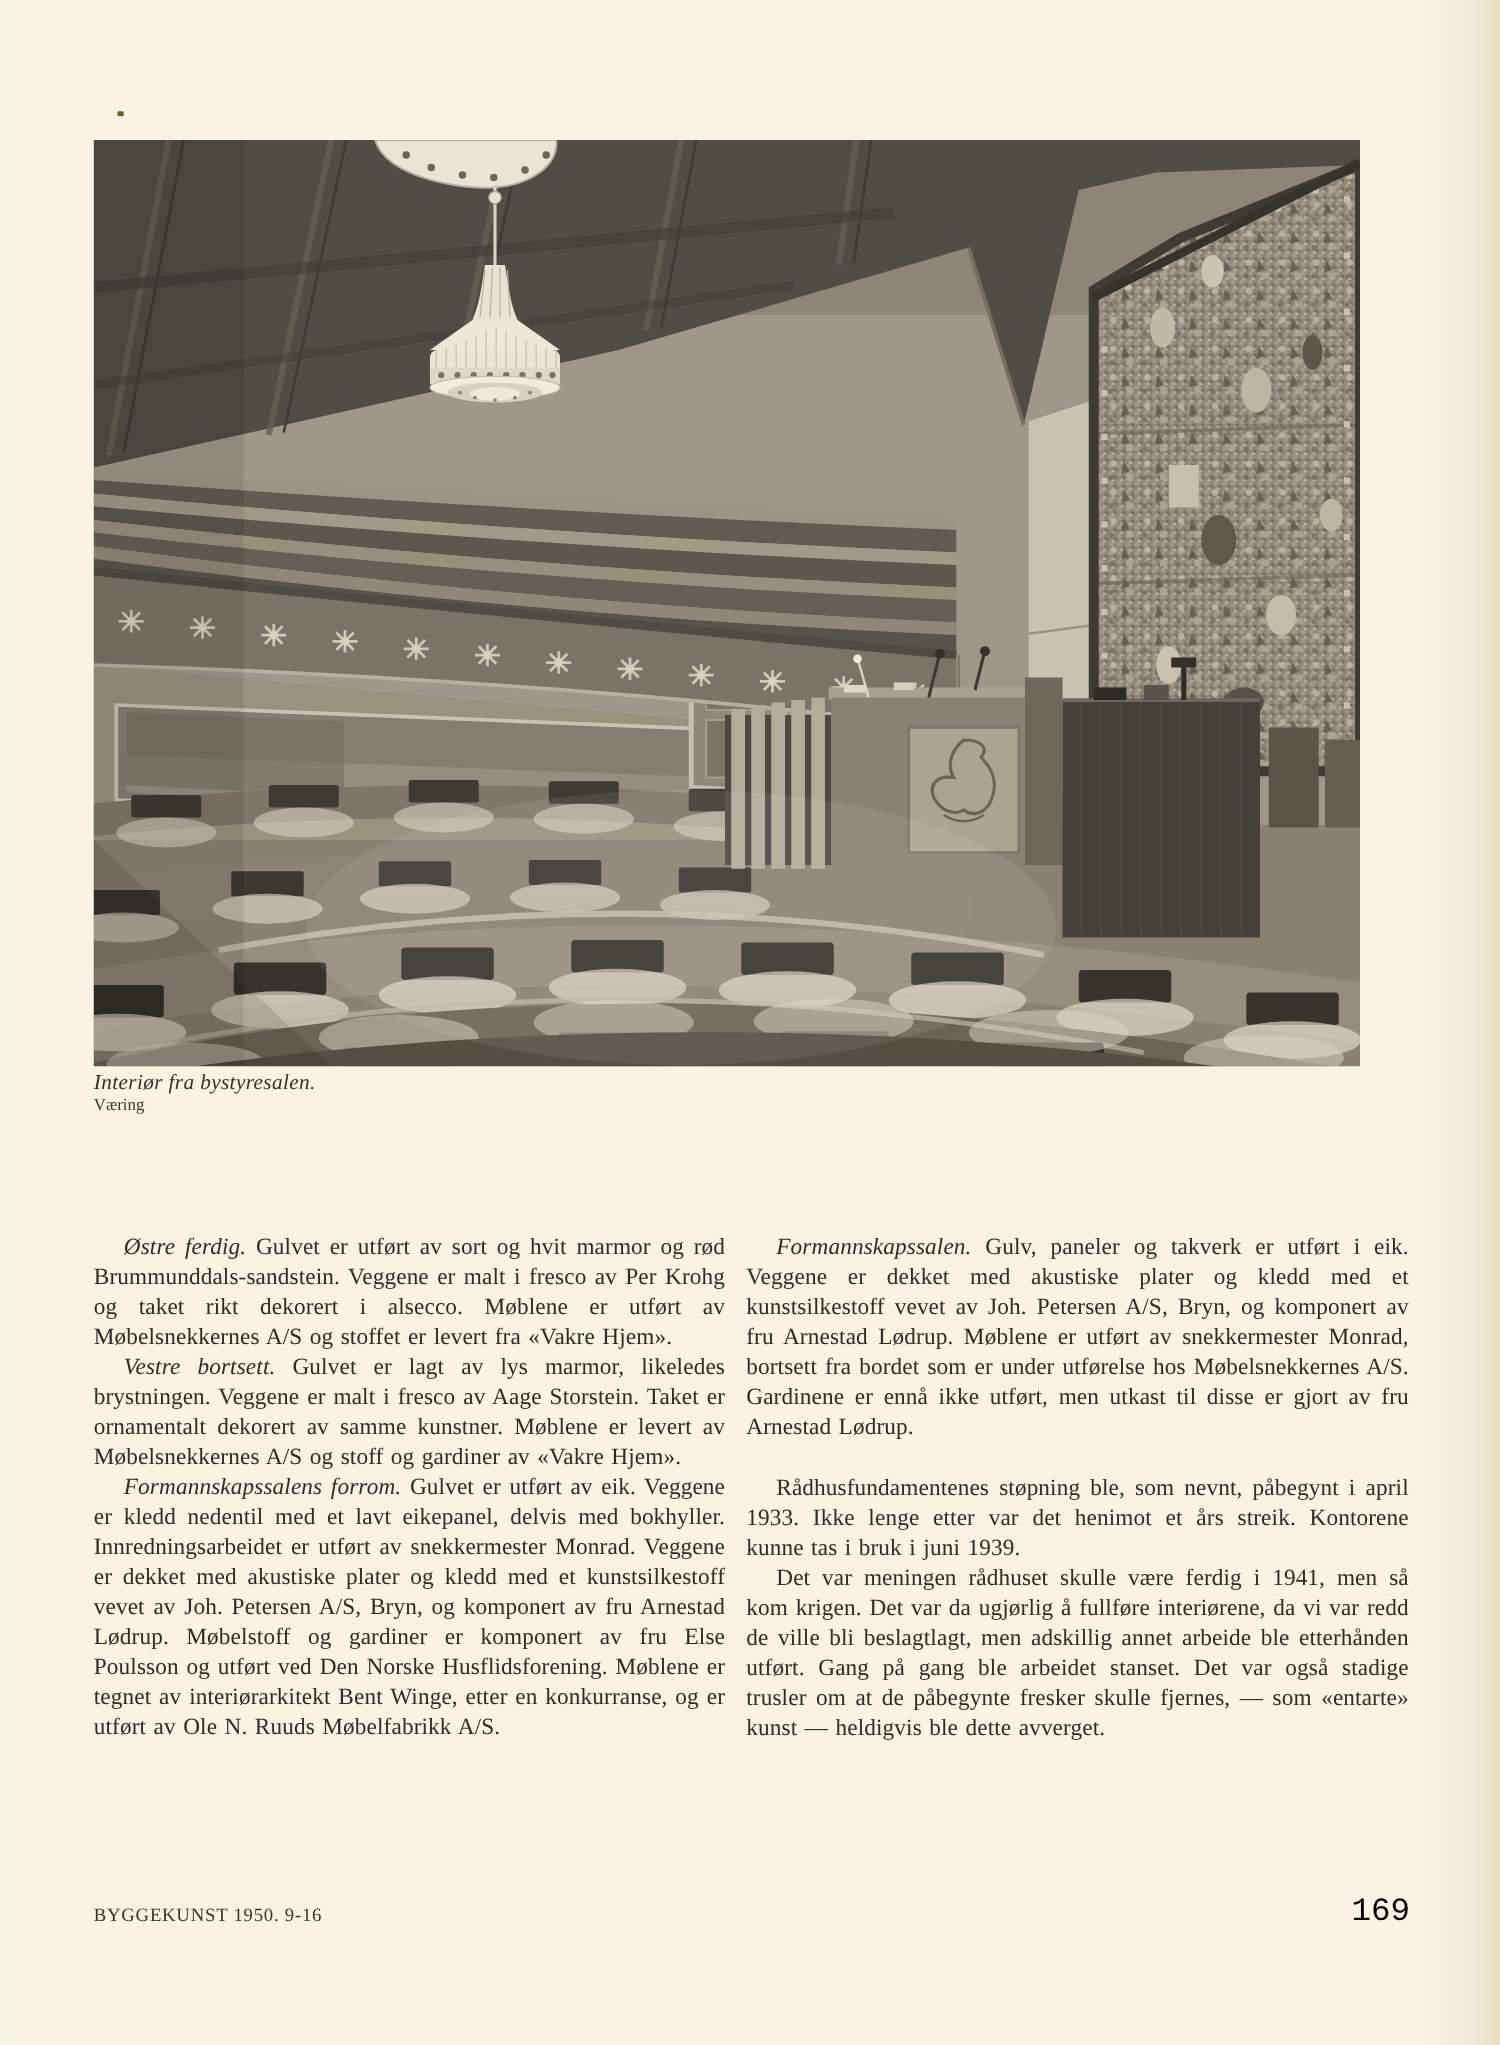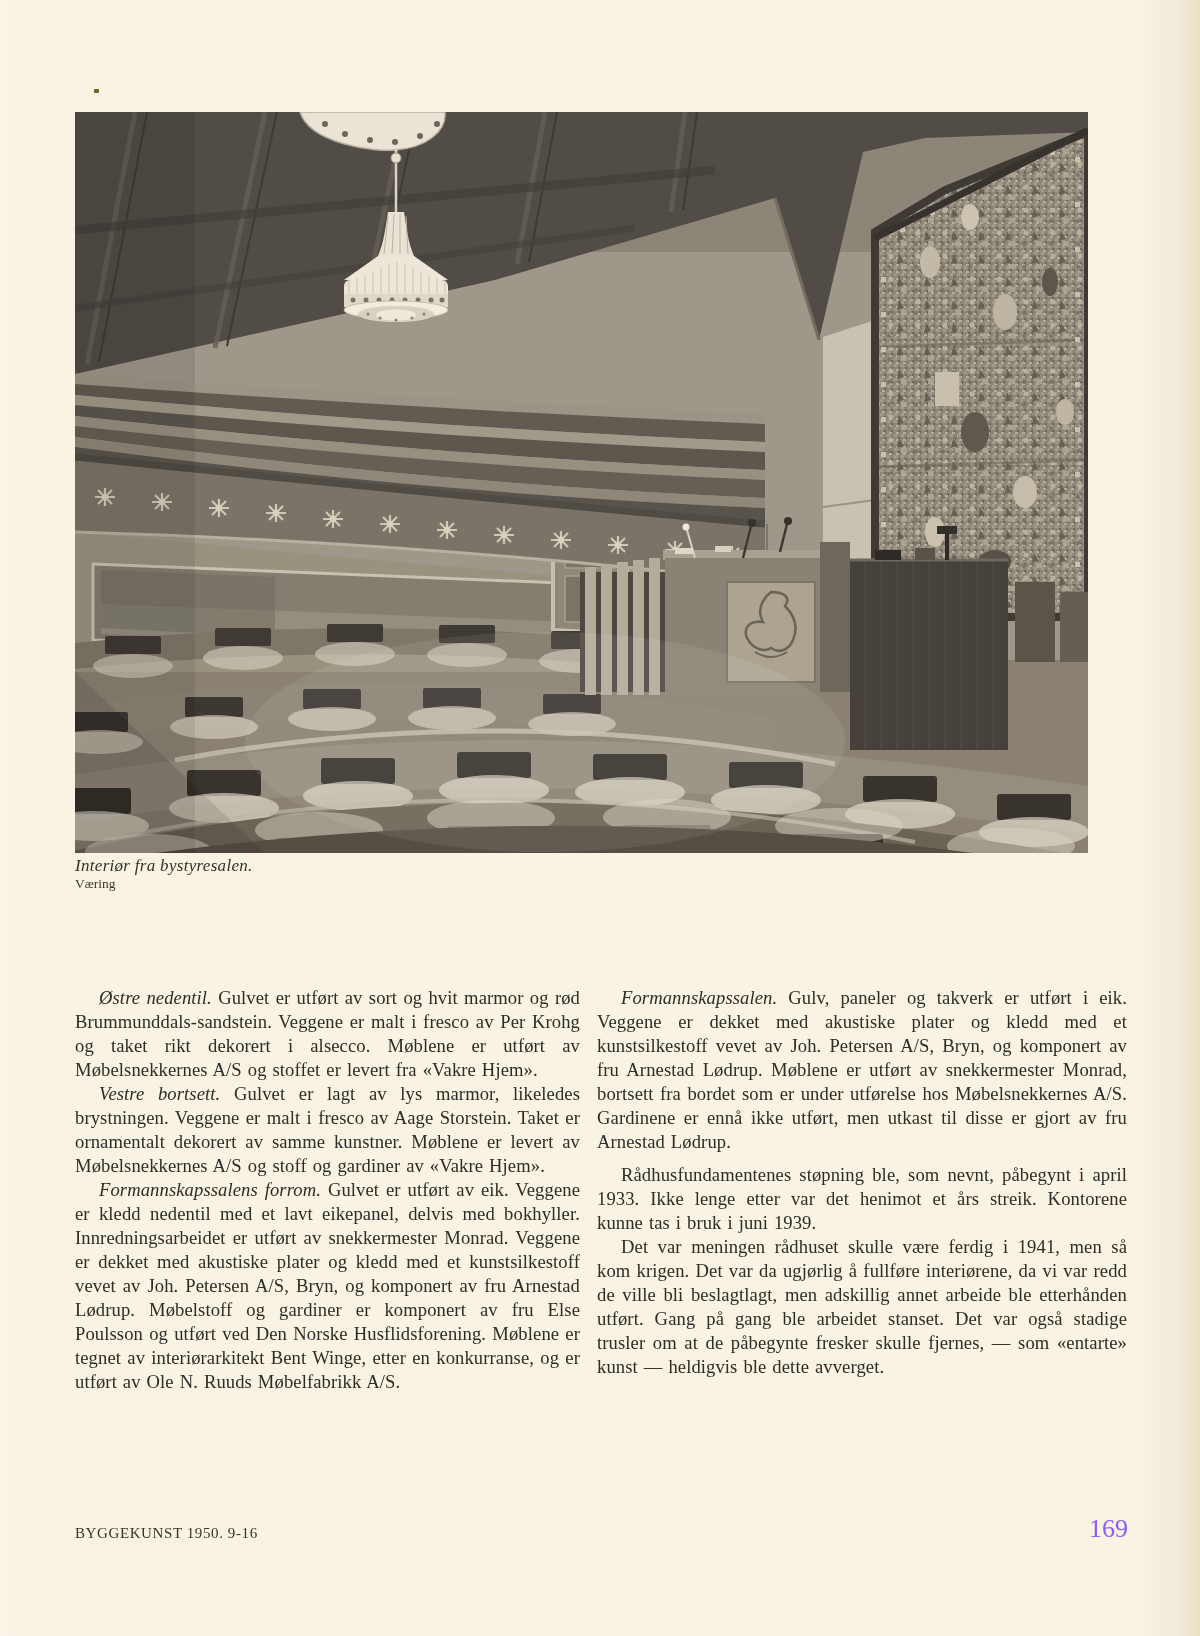--- a/index.html
+++ b/index.html
@@ -10,24 +10,24 @@
   }
   .speck{position:absolute;left:94px;top:89px;width:5px;height:4px;background:#6b6328;border-radius:1px;}
   .photo{position:absolute;left:75px;top:112px;width:1013px;height:741px;margin:0;background:#8d8678;overflow:hidden;}
   .photo svg{display:block;}
   .caption-row{position:absolute;left:75px;top:856px;width:1013px;display:flex;justify-content:space-between;align-items:baseline;flex-direction:column;}
   .caption{font-style:italic;font-size:17px;letter-spacing:.3px;color:#34312a;}
   .credit{font-size:13.5px;color:#3a372f;padding-right:20px;}
   .article{position:absolute;left:75px;top:986px;width:1052px;display:grid;grid-template-columns:505px 530px;column-gap:17px;}
   .article p{margin:0;font-size:18.6px;line-height:24px;text-align:justify;text-indent:24px;word-spacing:1.2px;letter-spacing:.1px;color:#2e2c27;}
   .article .lead{font-style:italic;}
-  .article .gap-top{margin-top:9px;}
+  .article .gap-top{margin-top:25px;}
   .footer{position:absolute;left:75px;top:1516px;width:1053px;display:flex;justify-content:space-between;align-items:flex-end;}
   .journal{font-size:15px;letter-spacing:.6px;color:#37342c;}
-  .pagenum{font-size:26px;color:#8b5cf6;line-height:1;}
+  .pagenum{font-size:26px;color:#000000;line-height:1;font-family:Liberation Mono, monospace;}
 </style>
 </head>
 <body>
 
 <div class="page">
 
   <span class="speck"></span>
 
   <figure class="photo">
     <svg width="1013" height="741" viewBox="0 0 1013 741">
@@ -377,21 +377,21 @@
     </svg>
   </figure>
 
   <div class="caption-row">
     <span class="caption">Interiør fra bystyresalen.</span>
     <span class="credit">Væring</span>
   </div>
 
   <div class="article">
     <div class="col">
-      <p><span class="lead">Østre nedentil.</span><span> Gulvet er utført av sort og hvit marmor og rød Brummunddals-sandstein. Veggene er malt i fresco av Per Krohg og taket rikt dekorert i alsecco. Møblene er utført av Møbelsnekkernes A/S og stoffet er levert fra «Vakre Hjem».</span></p>
+      <p><span class="lead">Østre ferdig.</span><span> Gulvet er utført av sort og hvit marmor og rød Brummunddals-sandstein. Veggene er malt i fresco av Per Krohg og taket rikt dekorert i alsecco. Møblene er utført av Møbelsnekkernes A/S og stoffet er levert fra «Vakre Hjem».</span></p>
       <p><span class="lead">Vestre bortsett.</span><span> Gulvet er lagt av lys marmor, likeledes brystningen. Veggene er malt i fresco av Aage Storstein. Taket er ornamentalt dekorert av samme kunstner. Møblene er levert av Møbelsnekkernes A/S og stoff og gardiner av «Vakre Hjem».</span></p>
       <p><span class="lead">Formannskapssalens forrom.</span><span> Gulvet er utført av eik. Veggene er kledd nedentil med et lavt eikepanel, delvis med bokhyller. Innredningsarbeidet er utført av snekkermester Monrad. Veggene er dekket med akustiske plater og kledd med et kunstsilkestoff vevet av Joh. Petersen A/S, Bryn, og komponert av fru Arnestad Lødrup. Møbelstoff og gardiner er komponert av fru Else Poulsson og utført ved Den Norske Husflidsforening. Møblene er tegnet av interiørarkitekt Bent Winge, etter en konkurranse, og er utført av Ole N. Ruuds Møbelfabrikk A/S.</span></p>
     </div>
     <div class="col">
       <p><span class="lead">Formannskapssalen.</span><span> Gulv, paneler og takverk er utført i eik. Veggene er dekket med akustiske plater og kledd med et kunstsilkestoff vevet av Joh. Petersen A/S, Bryn, og komponert av fru Arnestad Lødrup. Møblene er utført av snekkermester Monrad, bortsett fra bordet som er under utførelse hos Møbelsnekkernes A/S. Gardinene er ennå ikke utført, men utkast til disse er gjort av fru Arnestad Lødrup.</span></p>
       <p class="gap-top"><span class="lead"></span><span>Rådhusfundamentenes støpning ble, som nevnt, påbegynt i april 1933. Ikke lenge etter var det henimot et års streik. Kontorene kunne tas i bruk i juni 1939.</span></p>
       <p><span class="lead"></span><span>Det var meningen rådhuset skulle være ferdig i 1941, men så kom krigen. Det var da ugjørlig å fullføre interiørene, da vi var redd de ville bli beslagtlagt, men adskillig annet arbeide ble etterhånden utført. Gang på gang ble arbeidet stanset. Det var også stadige trusler om at de påbegynte fresker skulle fjernes, — som «entarte» kunst — heldigvis ble dette avverget.</span></p>
     </div>
   </div>
 

